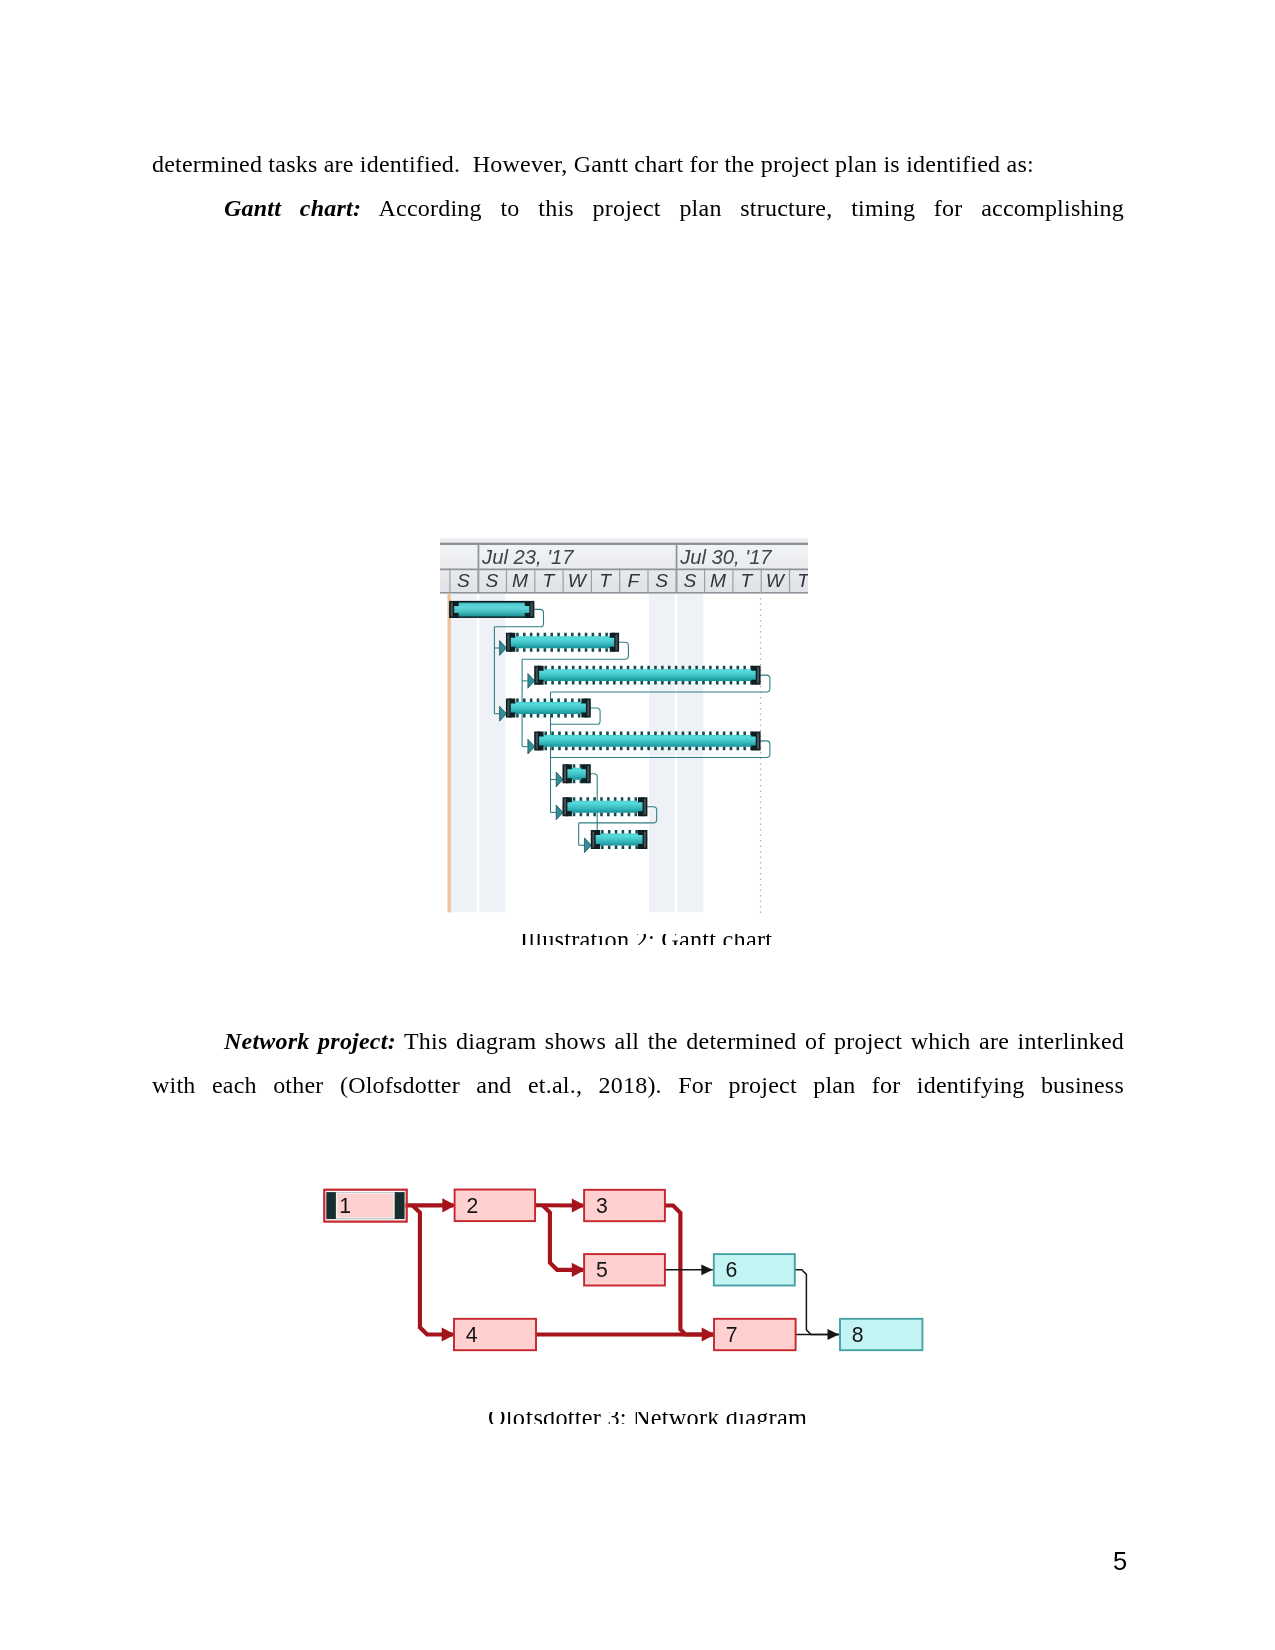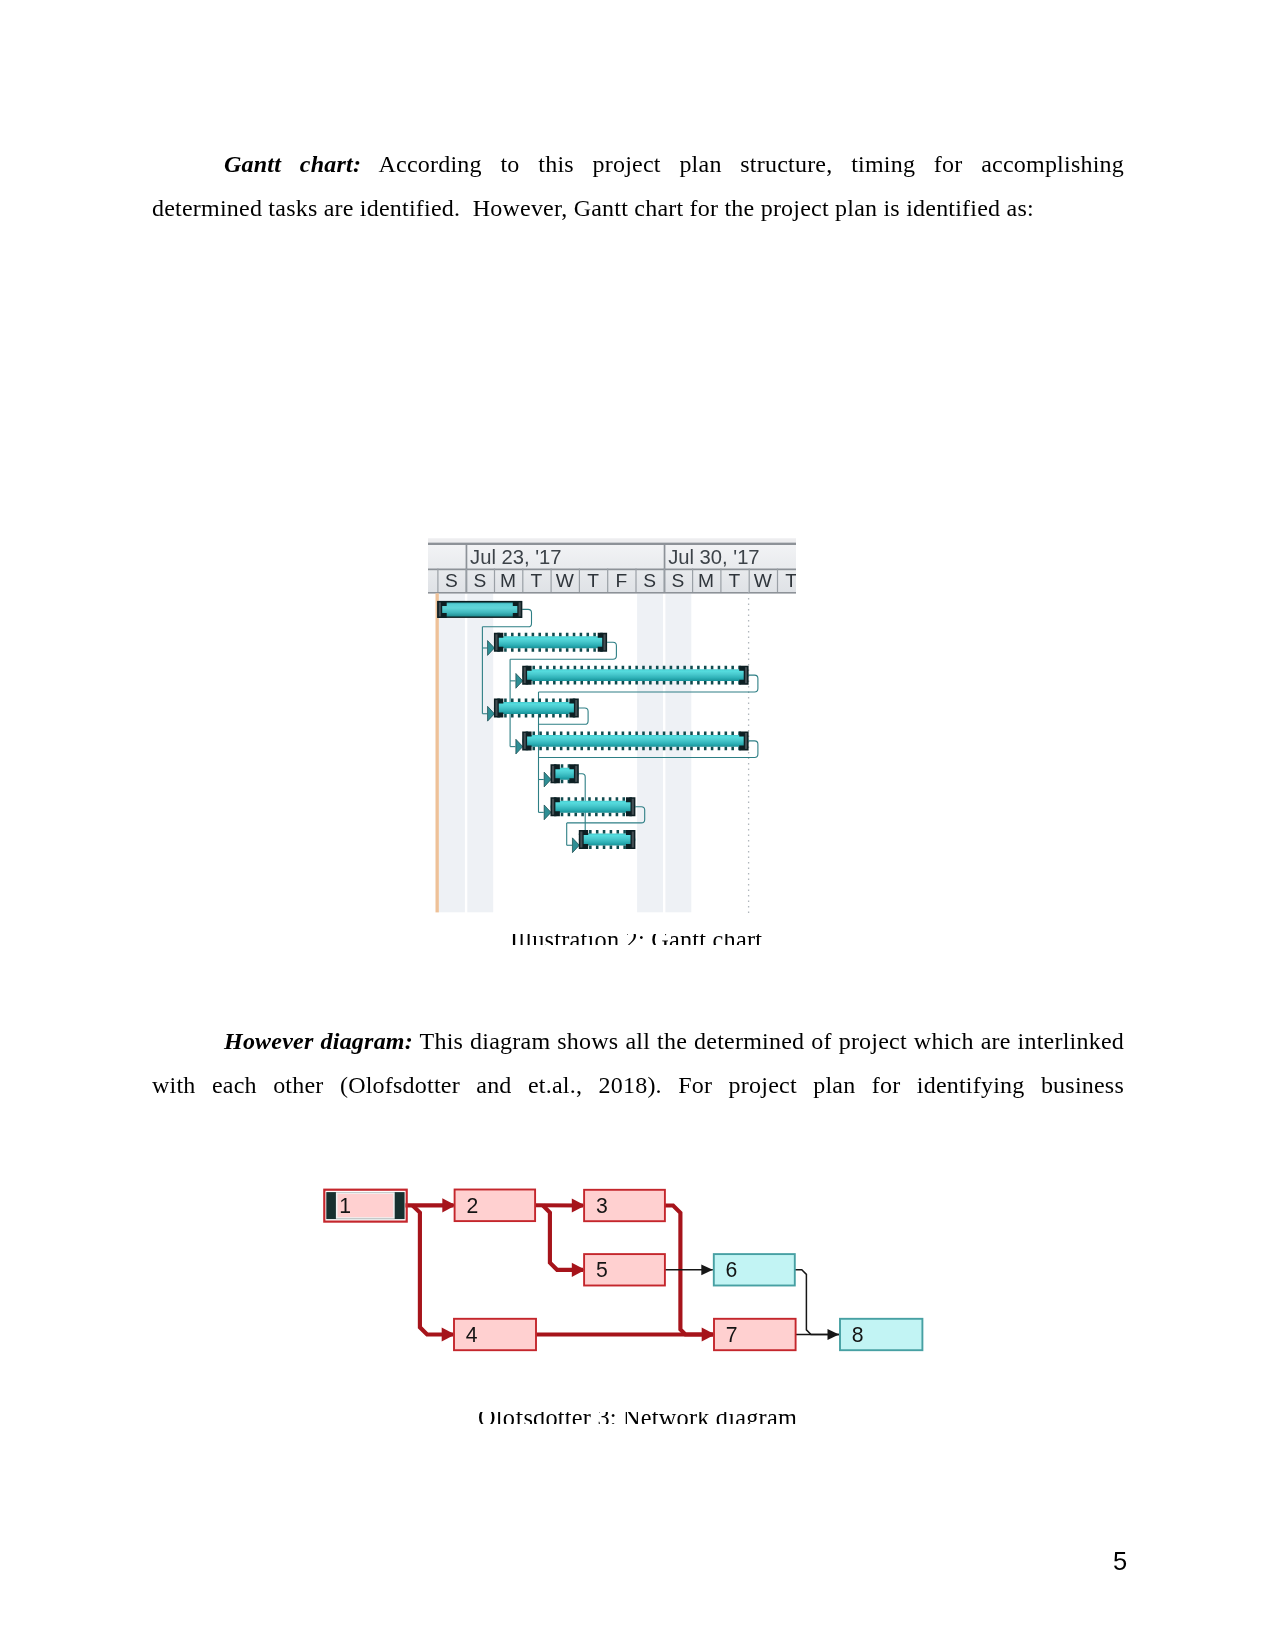--- a/index.html
+++ b/index.html
@@ -9,43 +9,43 @@
   .page{position:absolute;inset:0;}
   .para{position:absolute;font-size:24px;line-height:44px;letter-spacing:0.22px;}
   .ln{white-space:pre-wrap;}
   .ln.just{text-align:justify;text-align-last:justify;}
   .jfill{display:inline-block;width:0;}
   .bi{font-weight:bold;font-style:italic;}
   #p1{left:152px;top:142px;width:972px;}
   #p2{left:152px;top:1019px;width:972px;}
   .indent{display:inline-block;width:72px;}
   .figure{position:absolute;}
-  #fig-gantt{left:428px;top:533px;width:368px;height:380px;}
+  #fig-gantt{left:440px;top:533px;width:368px;height:380px;font-style:italic;}
   #gantt-svg text{font-family:"Liberation Sans",sans-serif;}
   #fig-network{left:320px;top:1180px;width:620px;height:200px;}
   #net-svg text{font-family:"Liberation Sans",sans-serif;}
   .capbox{position:absolute;overflow:hidden;}
   .captext{display:block;font-size:24.3px;letter-spacing:0.22px;white-space:nowrap;
-           line-height:1;position:absolute;left:0;text-align:center;}
+           line-height:1;position:absolute;left:10px;text-align:center;}
   
   #cap-gantt{left:510px;top:934px;width:300px;height:11.4px;}
   #cap-gantt .captext{top:-6.1px;}
   #cap-network{left:478px;top:1412px;width:360px;height:11.5px;}
   #cap-network .captext{top:-6.1px;}
   #pgnum{position:absolute;left:1113px;top:1549px;font-size:25.5px;line-height:1;
          font-family:"Liberation Sans",sans-serif;}
 </style>
 </head>
 <body>
 
 <div class="page">
 
   <div class="para" id="p1">
+    <div class="ln"><span>determined tasks are identified.  However, Gantt chart for the project plan is identified as:</span></div>
     <div class="ln just"><span class="indent"></span><span class="bi">Gantt chart:</span><span> According to this project plan structure, timing for accomplishing</span><span class="jfill"></span></div>
-    <div class="ln"><span>determined tasks are identified.  However, Gantt chart for the project plan is identified as:</span></div>
   </div>
 
   <div class="figure" id="fig-gantt">
     <svg id="gantt-svg" width="368" height="380" viewBox="0 0 368 380" xmlns="http://www.w3.org/2000/svg">
       <defs>
         <linearGradient id="barGrad" x1="0" y1="0" x2="0" y2="1">
           <stop offset="0" stop-color="#44cdd0"></stop>
           <stop offset="0.16" stop-color="#55dcde"></stop>
           <stop offset="0.42" stop-color="#49cace"></stop>
           <stop offset="0.72" stop-color="#2fb2b8"></stop>
@@ -219,21 +219,21 @@
           </g>
         </g>
     </svg>
   </div>
 
   <div class="capbox" id="cap-gantt">
       <span class="captext">Illustration 2: Gantt chart</span>
     </div>
 
   <div class="para" id="p2">
-    <div class="ln just"><span class="indent"></span><span class="bi">However diagram:</span><span> This diagram shows all the determined of project which are interlinked</span><span class="jfill"></span></div>
+    <div class="ln just"><span class="indent"></span><span class="bi">Network project:</span><span> This diagram shows all the determined of project which are interlinked</span><span class="jfill"></span></div>
     <div class="ln just"><span>with each other (Olofsdotter and et.al., 2018). For project plan for identifying business</span><span class="jfill"></span></div>
   </div>
 
   <div class="figure" id="fig-network">
     <svg id="net-svg" width="620" height="200" viewBox="0 0 620 200" xmlns="http://www.w3.org/2000/svg">
       <g id="nx-edges">
           <polyline points="85.50,25.35 133.60,25.30" fill="none" stroke="#a6141b" stroke-width="4.15" stroke-linejoin="miter" stroke-linecap="butt"></polyline>
           <path d="M122.30,18.20 L135.70,25.30 L122.30,32.40 Z" fill="#a6141b"></path>
           <polyline points="92.30,25.35 99.90,32.55 99.90,147.30 107.10,154.50 133.00,154.50" fill="none" stroke="#a6141b" stroke-width="4.15" stroke-linejoin="miter" stroke-linecap="butt"></polyline>
           <path d="M121.70,147.40 L135.10,154.50 L121.70,161.60 Z" fill="#a6141b"></path>

